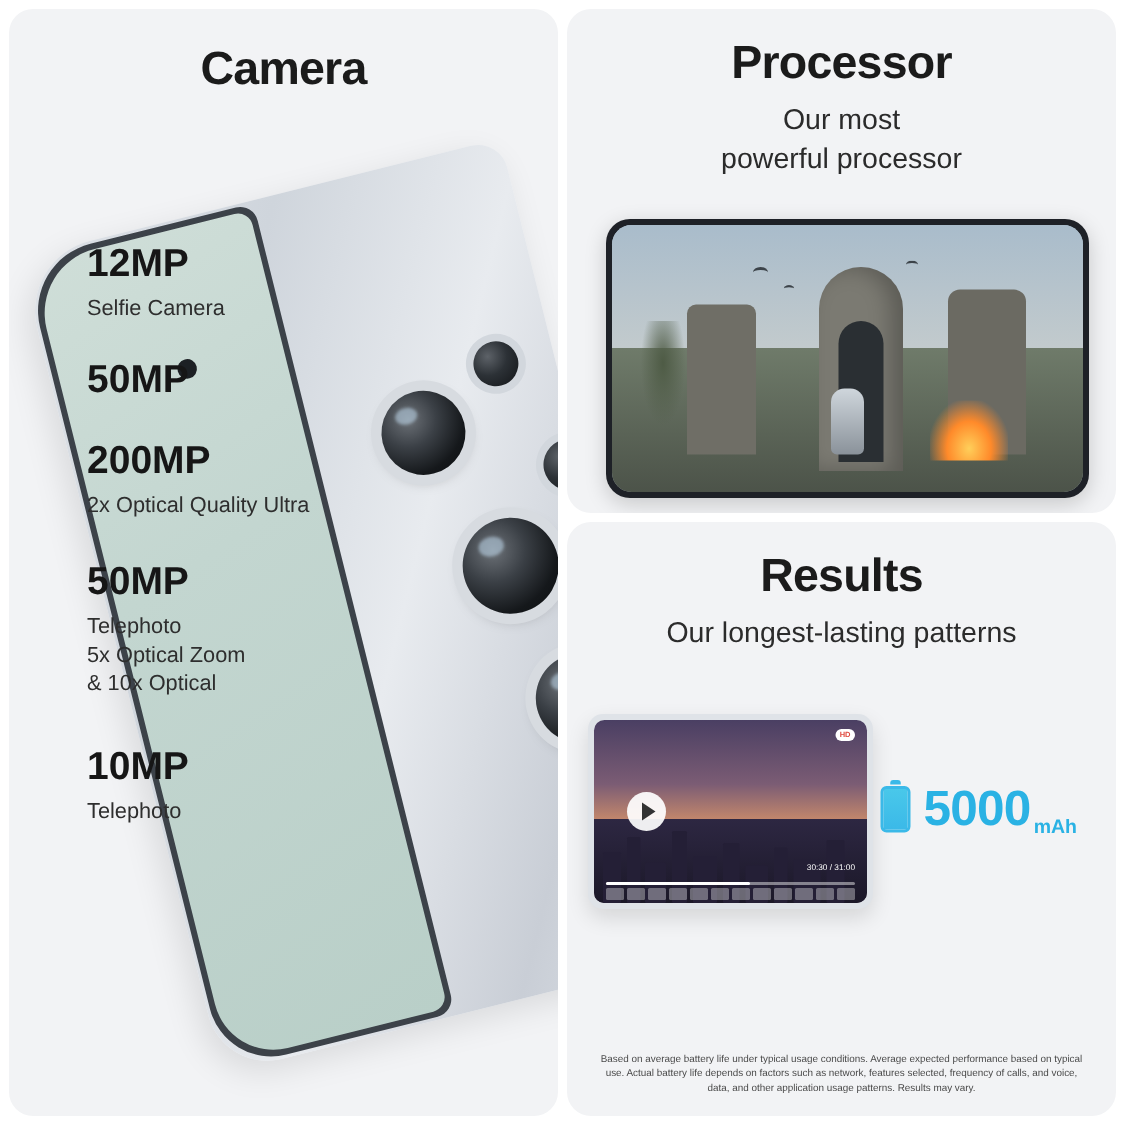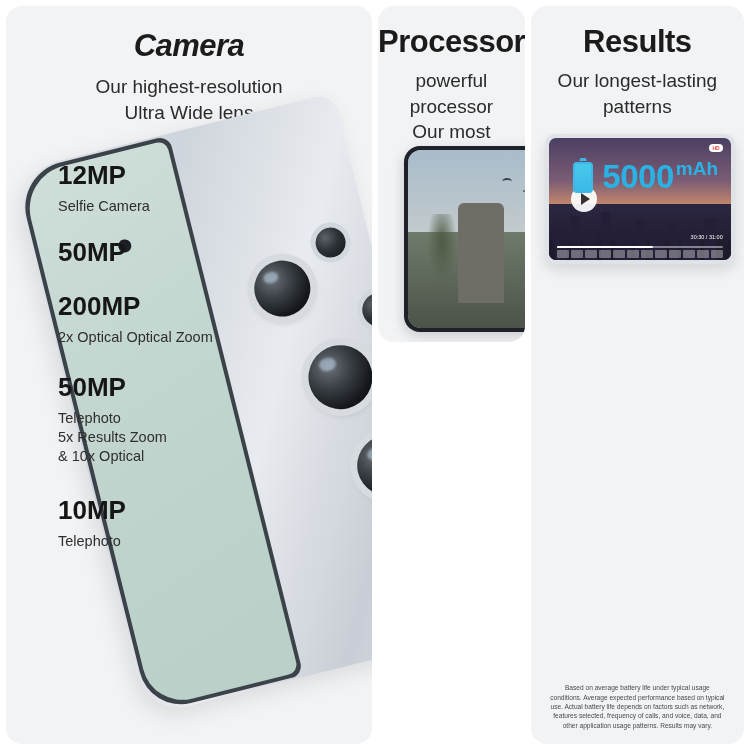--- a/index.html
+++ b/index.html
@@ -25,20 +25,21 @@
   }
   .col-left {
     width: 366px;
     flex: 0 0 366px;
     display: flex;
     flex-direction: column;
   }
   .col-right {
     flex: 1 1 auto;
     display: flex;
+    flex-direction: column;
     gap: 6px;
   }
 
   .card {
     position: relative;
     background: #f3f4f6;
     border-radius: 16px;
     overflow: hidden;
   }
   .card-camera {
@@ -67,21 +68,21 @@
     color: #2b2b2b;
     text-align: center;
     line-height: 1.35;
     font-weight: 400;
   }
 
   
   .camera-head {
     padding-top: 22px;
   }
-  .camera-head .title { margin-bottom: 10px; font-style: italic; }
+  .camera-head .title { margin-bottom: 10px; }
 
   .spec-list {
     position: absolute;
     left: 28px;
     top: 155px;
     width: 215px;
     z-index: 5;
     margin-left: 24px;
   }
   .spec {
@@ -322,23 +323,23 @@
   }
   .bat-thumbs {
     position: absolute; left: 8px; right: 8px; bottom: 2px;
     height: 8px; display: flex; gap: 2px;
   }
   .bat-thumbs i { flex: 1; background: rgba(255,255,255,0.35); border-radius: 1px; }
 
   .bat-value {
     position: absolute;
     right: 26px;
-    top: 152px;
+    top: 172px;
     display: flex;
-    align-items: flex-start;
+    align-items: flex-end;
   }
   .bat-icon {
     position: relative;
     width: 16px;
     height: 27px;
     border: 2.5px solid #3bb9e8;
     border-radius: 4px;
     margin-right: 9px;
     align-self: center;
     background: linear-gradient(180deg, #49c8ea 0%, #3bb9e8 100%);
@@ -352,21 +353,21 @@
     background: #3bb9e8;
     border-radius: 2px 2px 0 0;
   }
   .bat-num {
     font-size: 33px;
     font-weight: bold;
     color: #2ab2e4;
     letter-spacing: -0.5px;
   }
   .bat-unit {
-    font-size: 19px;
+    font-size: 13px;
     font-weight: bold;
     color: #2ab2e4;
     margin-left: 2px;
   }
   .disclaimer {
     position: absolute;
     left: 18px;
     right: 18px;
     bottom: 14px;
     font-size: 6.6px;
@@ -378,24 +379,20 @@
 </head>
 <body>
 
 <div class="page">
 
   <div class="col-left">
     <div class="card card-camera">
 
       <div class="camera-head">
         <div class="title">Camera</div>
-        <div class="subtitle">
-          <div>Our highest-resolution</div>
-          <div>Ultra Wide lens</div>
-        </div>
       </div>
 
       <div class="phone-cam">
         <div class="phone-cam-bezel"></div>
         <div class="phone-cam-screen"></div>
         <div class="phone-notch"></div>
         <div class="lens lens-1"></div>
         <div class="lens lens-2"></div>
         <div class="lens lens-3"></div>
         <div class="dot-s dot-1"></div>
@@ -412,29 +409,29 @@
           </div>
         </div>
 
         <div class="spec spec-gap-2">
           <div class="spec-mp">50MP</div>
         </div>
 
         <div class="spec spec-gap-2">
           <div class="spec-mp">200MP</div>
           <div class="spec-desc">
-            <div>2x Optical Optical Zoom</div>
+            <div>2x Optical Quality Ultra</div>
           </div>
         </div>
 
         <div class="spec spec-gap-3">
           <div class="spec-mp">50MP</div>
           <div class="spec-desc">
             <div>Telephoto</div>
-            <div>5x Results Zoom</div>
+            <div>5x Optical Zoom</div>
             <div>&amp; 10x Optical</div>
           </div>
         </div>
 
         <div class="spec">
           <div class="spec-mp">10MP</div>
           <div class="spec-desc">
             <div>Telephoto</div>
           </div>
         </div>
@@ -442,22 +439,22 @@
       </div>
     </div>
   </div>
 
   <div class="col-right">
 
     <div class="card card-processor">
       <div class="proc-head">
         <div class="title">Processor</div>
         <div class="subtitle">
+          <div>Our most</div>
           <div>powerful processor</div>
-          <div>Our most</div>
         </div>
       </div>
 
       <div class="proc-phone">
         <div class="proc-screen">
           <div class="proc-sky"></div>
           <div class="proc-ground"></div>
           <div class="proc-tree"></div>
           <div class="proc-ruin-l"></div>
           <div class="proc-ruin-r"></div>

